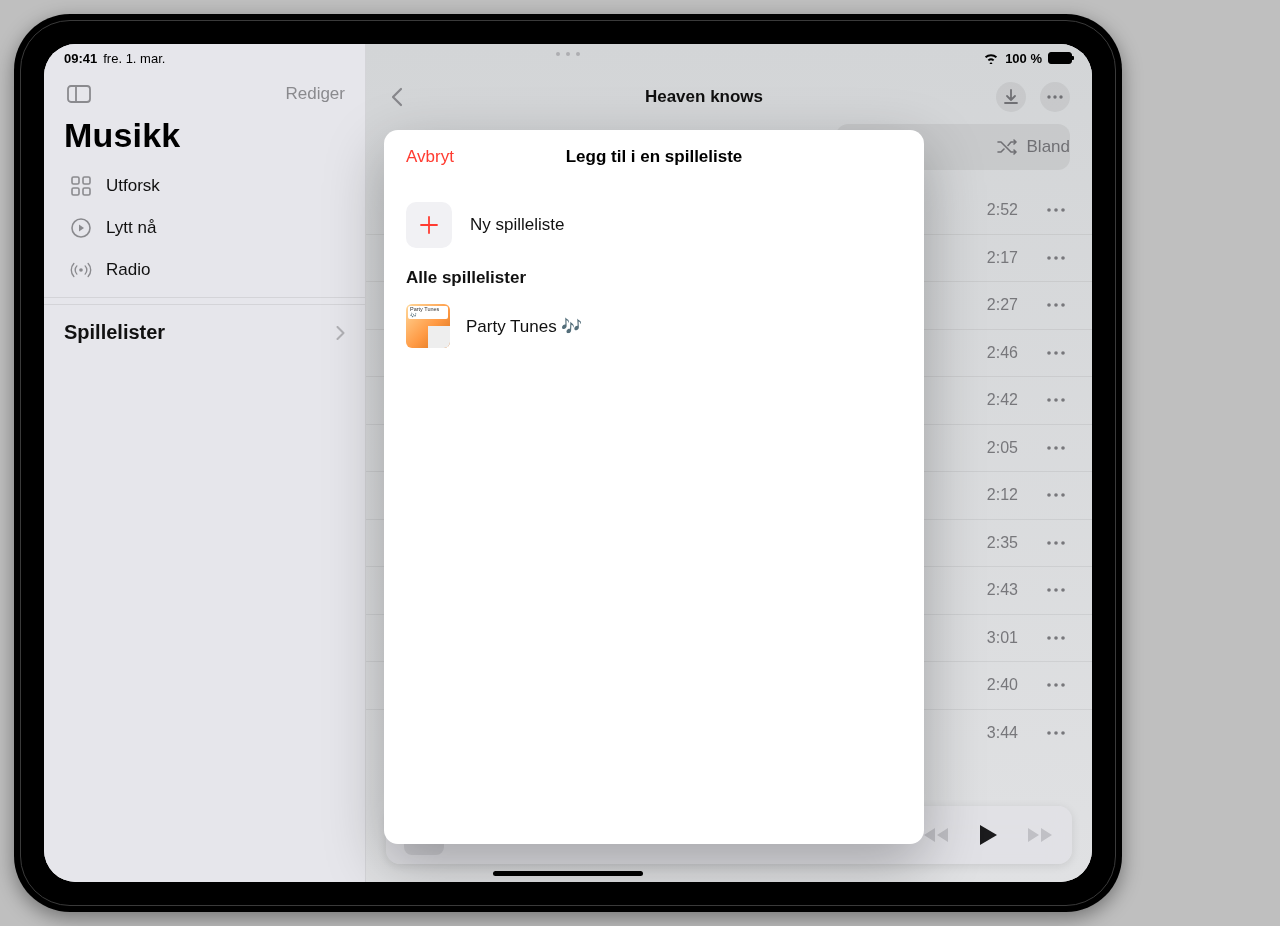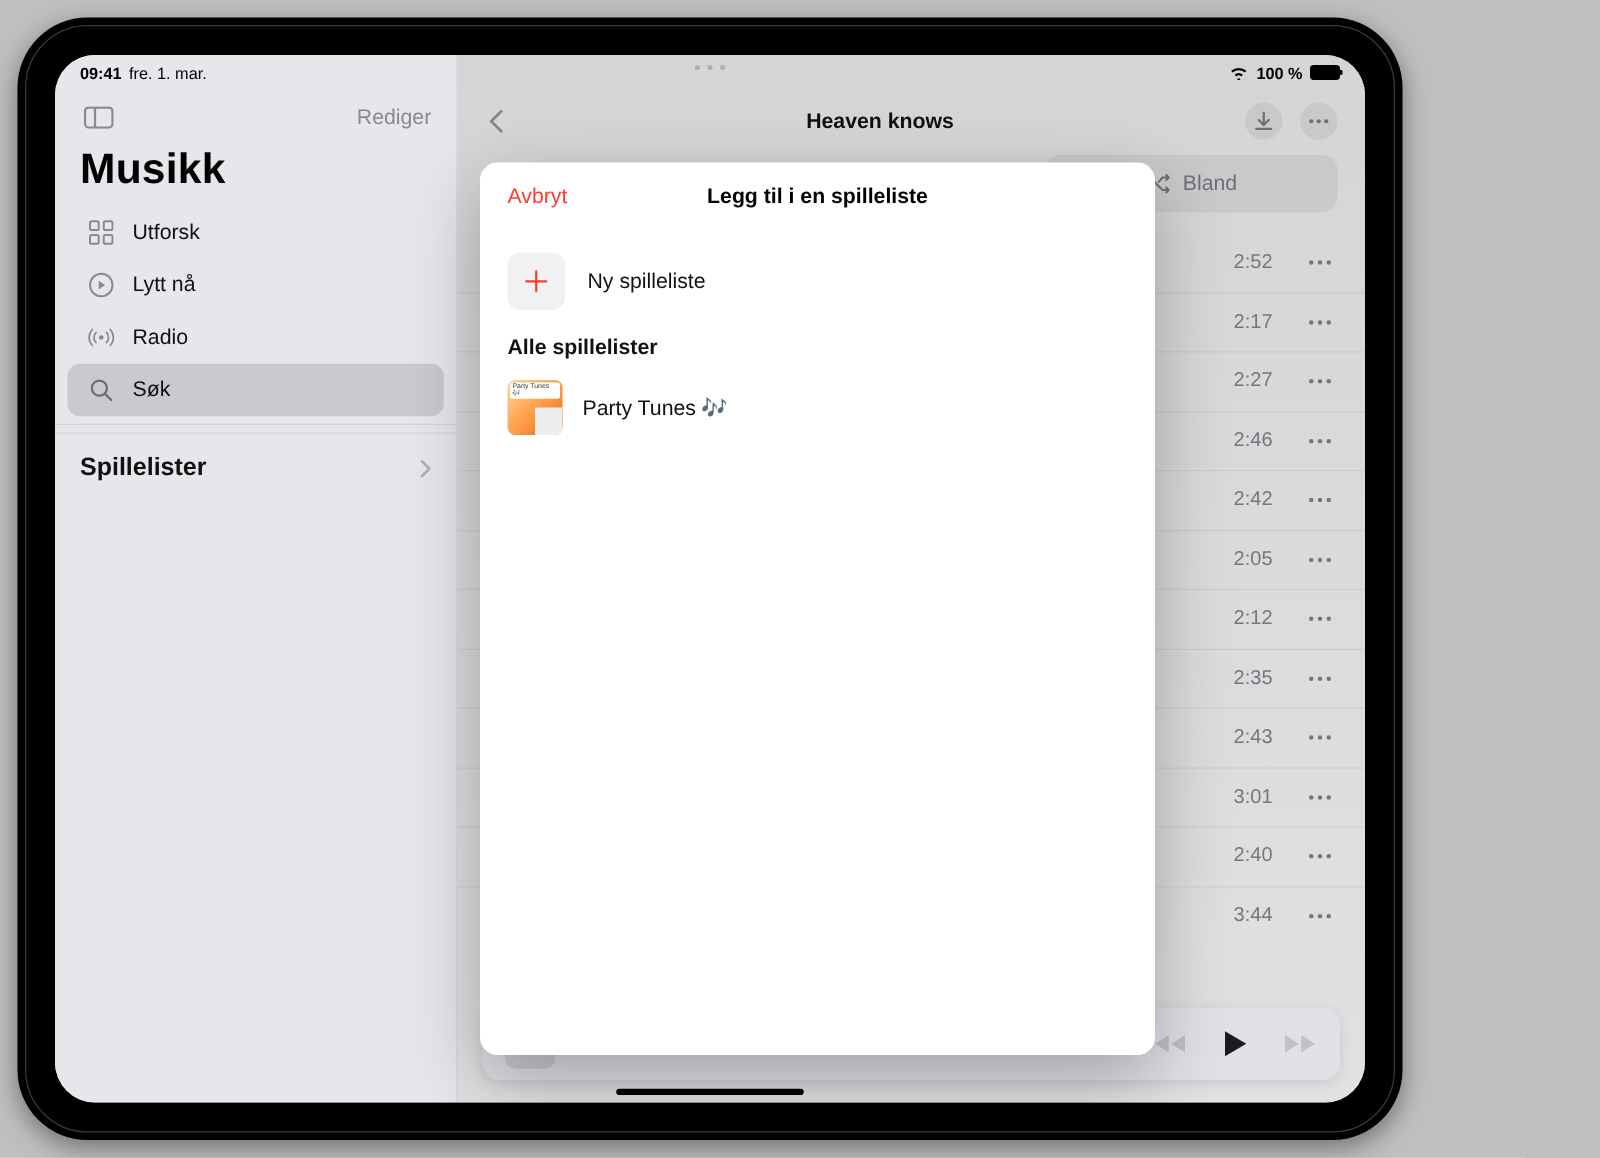--- a/index.html
+++ b/index.html
@@ -23,21 +23,21 @@
 .sb-section{display:flex;align-items:center;justify-content:space-between;padding:14px 20px;font-size:20px;font-weight:600;color:#111;border-top:0}
 .chev{color:#b0b0b4}
 .sb-sep{height:1px;background:rgba(0,0,0,.08);margin:6px 0 2px 0}
 .content{position:absolute;left:322px;right:0;top:0;bottom:0;background:linear-gradient(#d8dadc,#e5e6e8);padding-top:28px}
 .top-row{display:flex;align-items:center;justify-content:space-between;padding:10px 22px 6px 16px}
 .back-btn{width:30px;height:30px;display:flex;align-items:center;justify-content:center;color:#8a8a8e}
 .page-title{font-size:17px;font-weight:600;color:#111}
 .top-actions{display:flex;gap:14px}
 .circ-btn{width:30px;height:30px;border-radius:50%;background:rgba(0,0,0,.06);display:flex;align-items:center;justify-content:center;color:#737377}
 .action-row{display:flex;gap:18px;padding:6px 22px 10px 22px;justify-content:flex-end}
-.big-btn{flex:0 0 234px;height:46px;border-radius:12px;background:rgba(0,0,0,.06);display:flex;align-items:center;justify-content:center;gap:10px;font-size:17px;color:#737377}
+.big-btn{flex:0 0 234px;height:46px;border-radius:12px;background:rgba(0,0,0,.06);display:flex;align-items:center;justify-content:flex-end;gap:10px;font-size:17px;color:#737377}
 .song-list{padding:6px 0 90px 0}
 .song-row{display:flex;align-items:center;justify-content:flex-end;gap:26px;padding:0 24px;height:47.5px;color:#555}
 .song-row+.song-row{border-top:1px solid rgba(0,0,0,.06)}
 .song-dur{font-size:16px;color:#7a7a7e;width:46px;text-align:right}
 .song-more{color:#7a7a7e;width:24px;display:flex;align-items:center;justify-content:center}
 .now-playing{position:absolute;left:20px;right:20px;bottom:18px;height:58px;background:rgba(230,230,234,.92);backdrop-filter:blur(10px);border-radius:14px;display:flex;align-items:center;padding:0 18px;gap:14px;box-shadow:0 2px 10px rgba(0,0,0,.1)}
 .np-art{width:40px;height:40px;border-radius:8px;background:#d3d3d8;display:flex;align-items:center;justify-content:center;color:#9a9aa0}
 .np-label{font-size:16px;color:#555;flex:1}
 .np-ctrls{display:flex;gap:28px;align-items:center;color:#b4b4b9}
 .np-play{color:#222}
@@ -125,29 +125,20 @@
       </div>
       <div class="sb-item">
         <span class="sb-icon">
           <svg width="24" height="18" viewBox="0 0 24 18">
               <circle cx="12" cy="9" r="2" fill="#8a8a8e"></circle>
               <path d="M7.5 4.5a6.4 6.4 0 000 9M16.5 4.5a6.4 6.4 0 010 9M4.2 2a10.2 10.2 0 000 14M19.8 2a10.2 10.2 0 010 14" fill="none" stroke="#8a8a8e" stroke-width="1.5" stroke-linecap="round"></path>
             </svg>
         </span>
         <span>Radio</span>
       </div>
-      <div class="sb-item active">
-        <span class="sb-icon" style="color:#6d6d72">
-          <svg width="20" height="20" viewBox="0 0 20 20">
-              <circle cx="8.5" cy="8.5" r="6" fill="none" stroke="#6d6d72" stroke-width="1.8"></circle>
-              <line x1="13.5" y1="13.5" x2="18" y2="18" stroke="#6d6d72" stroke-width="1.8" stroke-linecap="round"></line>
-            </svg>
-        </span>
-        <span>Søk</span>
-      </div>
 
       <div class="sb-sep"></div>
       <div class="sb-sep"></div>
       <div class="sb-section">
         <span>Spillelister</span>
         <span class="chev">
           <svg width="9" height="14" viewBox="0 0 9 14">
               <path d="M1.5 1l6 6-6 6" fill="none" stroke="#b0b0b4" stroke-width="2" stroke-linecap="round" stroke-linejoin="round"></path>
             </svg>
         </span>

